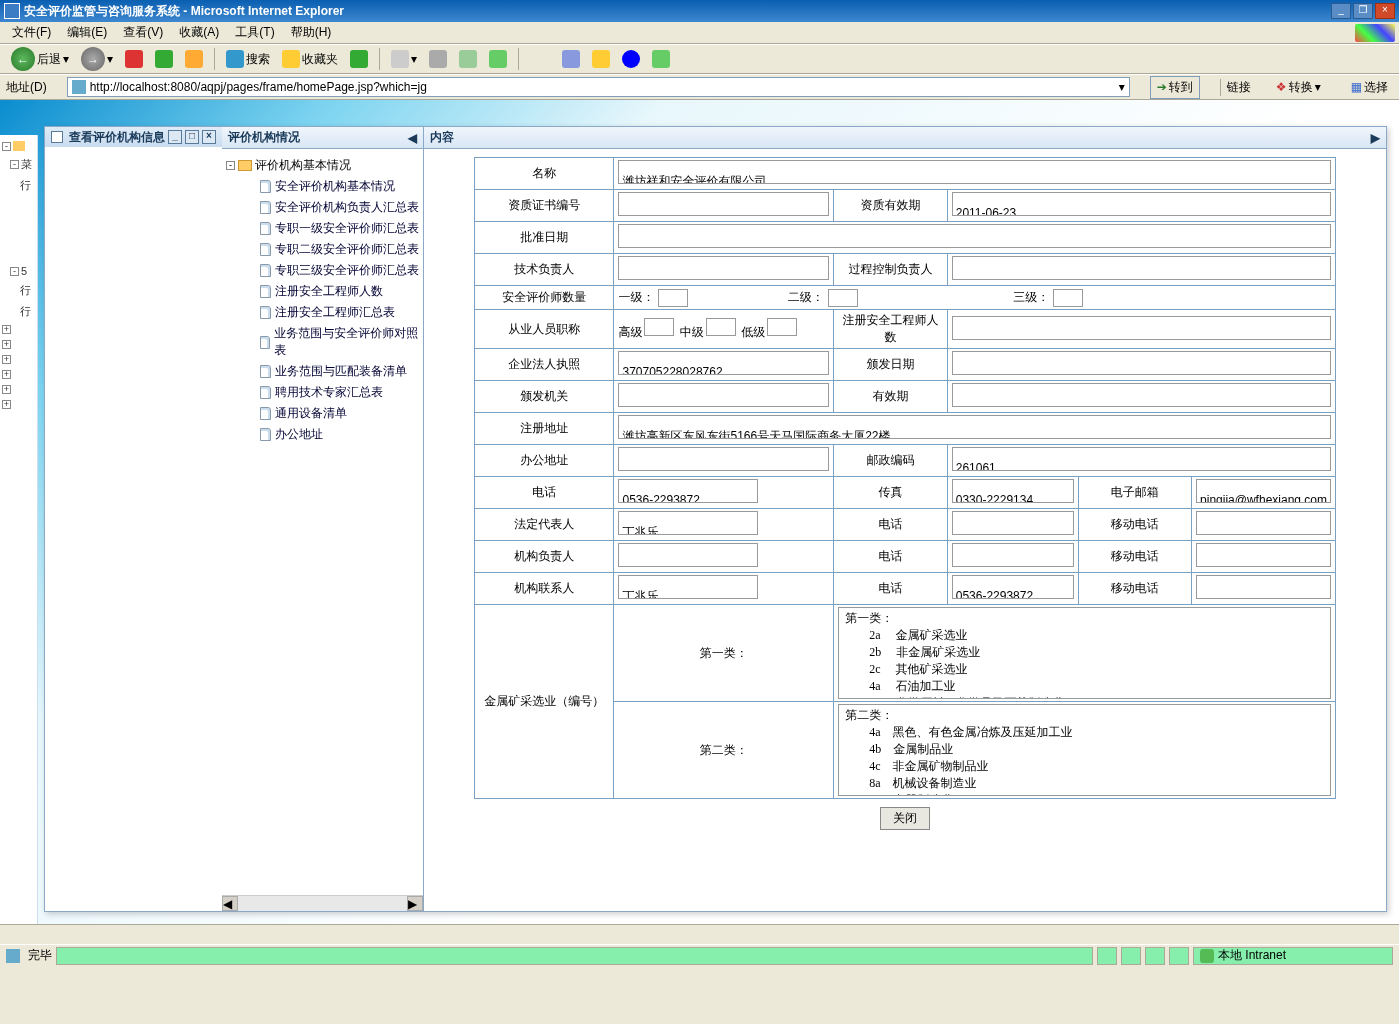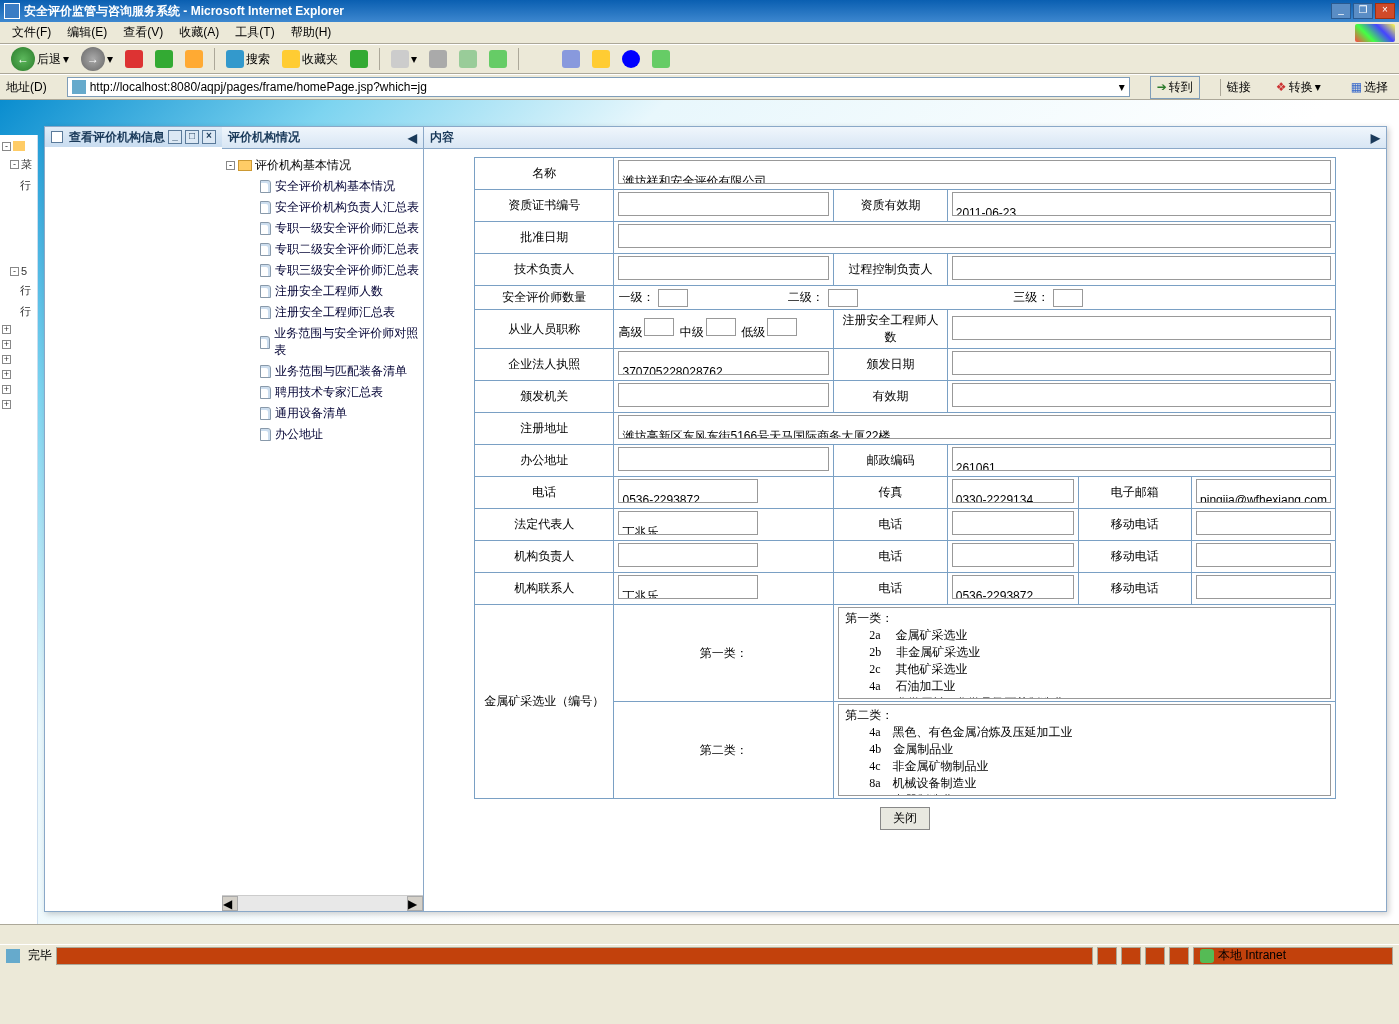--- a/index.html
+++ b/index.html
@@ -81,21 +81,21 @@
 .fld-sm { width: 30px; height: 18px; border: 1px solid #999; background: #fff; display: inline-block; margin: 0 2px; }
 .lvl { display: inline-flex; align-items: flex-start; gap: 2px; margin-right: 30px; }
 
 .scope-list { height: 92px; border: 1px solid #999; overflow-y: scroll; background: #fff; padding: 2px 6px; line-height: 17px; font-family: "SimSun"; white-space: pre; }
 
 .close-btn { display: block; margin: 8px auto 0; padding: 2px 12px; background: #e8e8e0; border: 1px solid #888; cursor: pointer; font-size: 12px; }
 
 
 .status-strip { height: 20px; background: #ece9d8; border-top: 1px solid #aca899; }
 .statusbar { height: 22px; background: #ece9d8; border-top: 1px solid #fff; display: flex; align-items: center; padding: 0 6px; gap: 4px; }
-.statusbar .cell { border: 1px solid #aca899; height: 18px; padding: 0 6px; display: flex; align-items: center; background: #c2410c; }
+.statusbar .cell { border: 1px solid #aca899; height: 18px; padding: 0 6px; display: flex; align-items: center; background: #86efac; }
 .statusbar .cell.flex { flex: 1; border: 1px solid #aca899; }
 .statusbar .net-icon { width: 14px; height: 14px; background: #5b5; border-radius: 3px; margin-right: 4px; }
 .statusbar .done-icon { width: 14px; height: 14px; background: #6ac; margin-right: 4px; }
 </style>
 </head>
 <body>
 
 <div class="titlebar">
   <span class="ie-icon"></span>
   <span class="title">安全评价监管与咨询服务系统 - Microsoft Internet Explorer</span>

